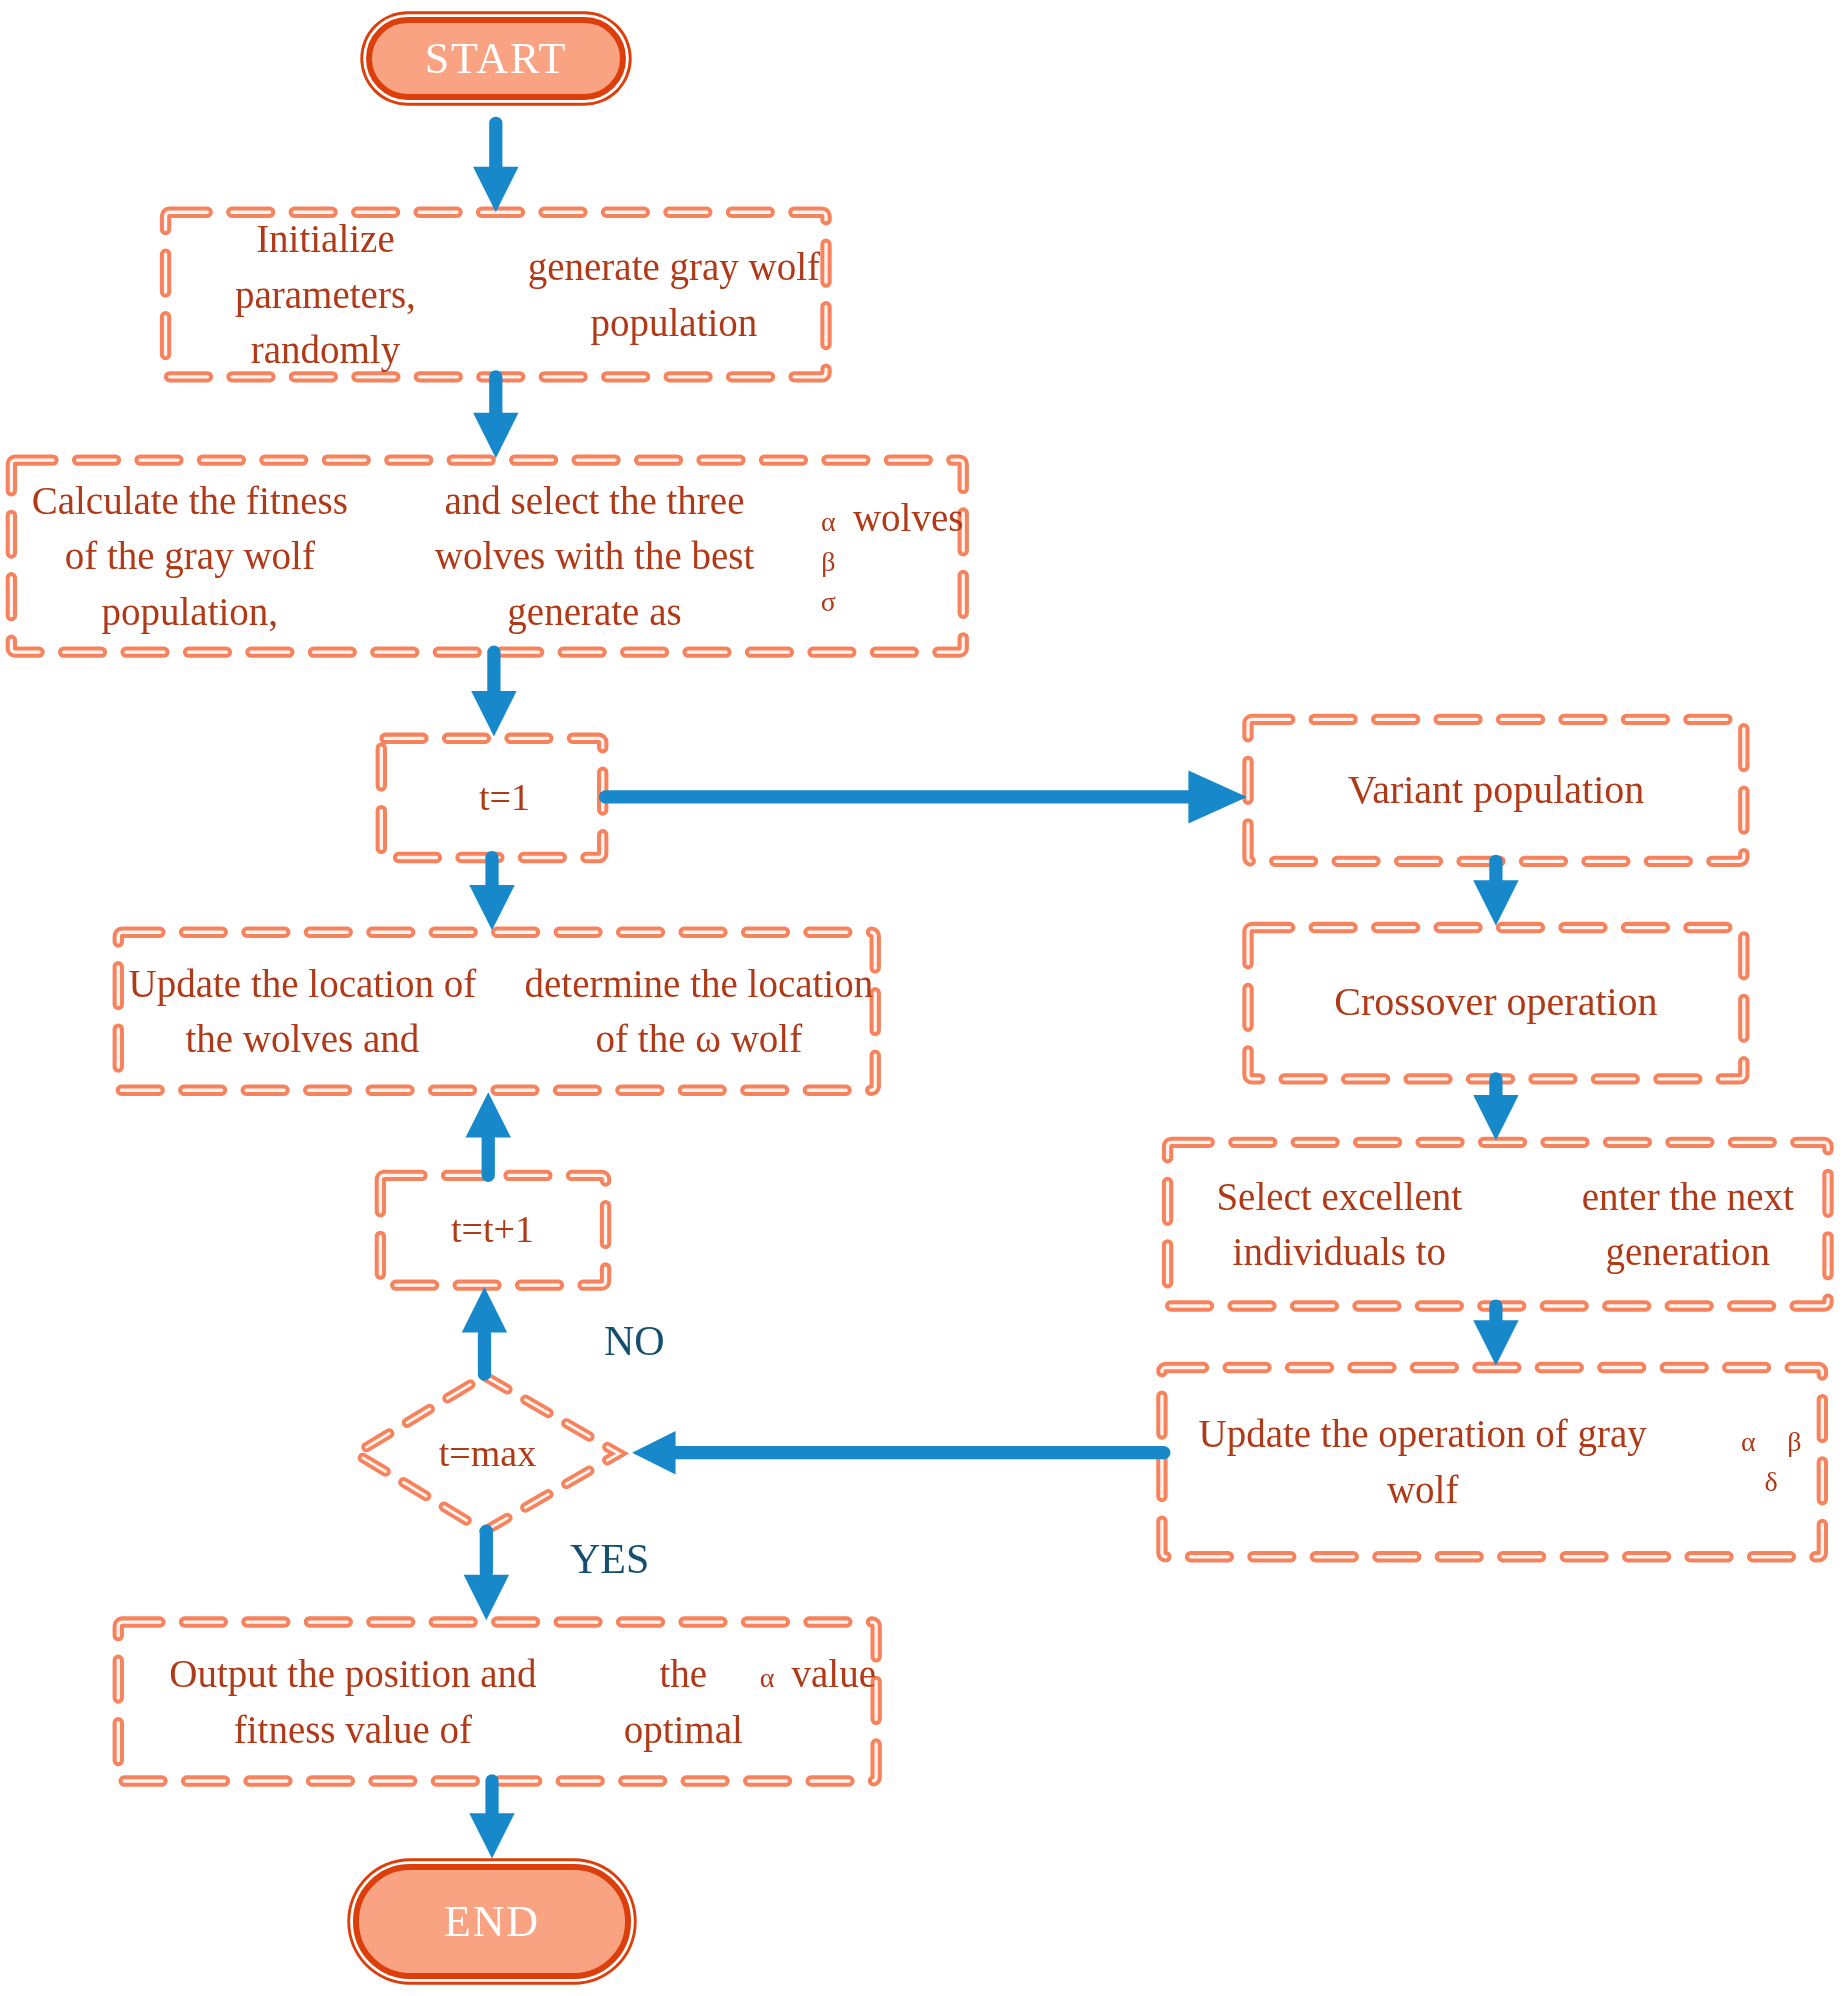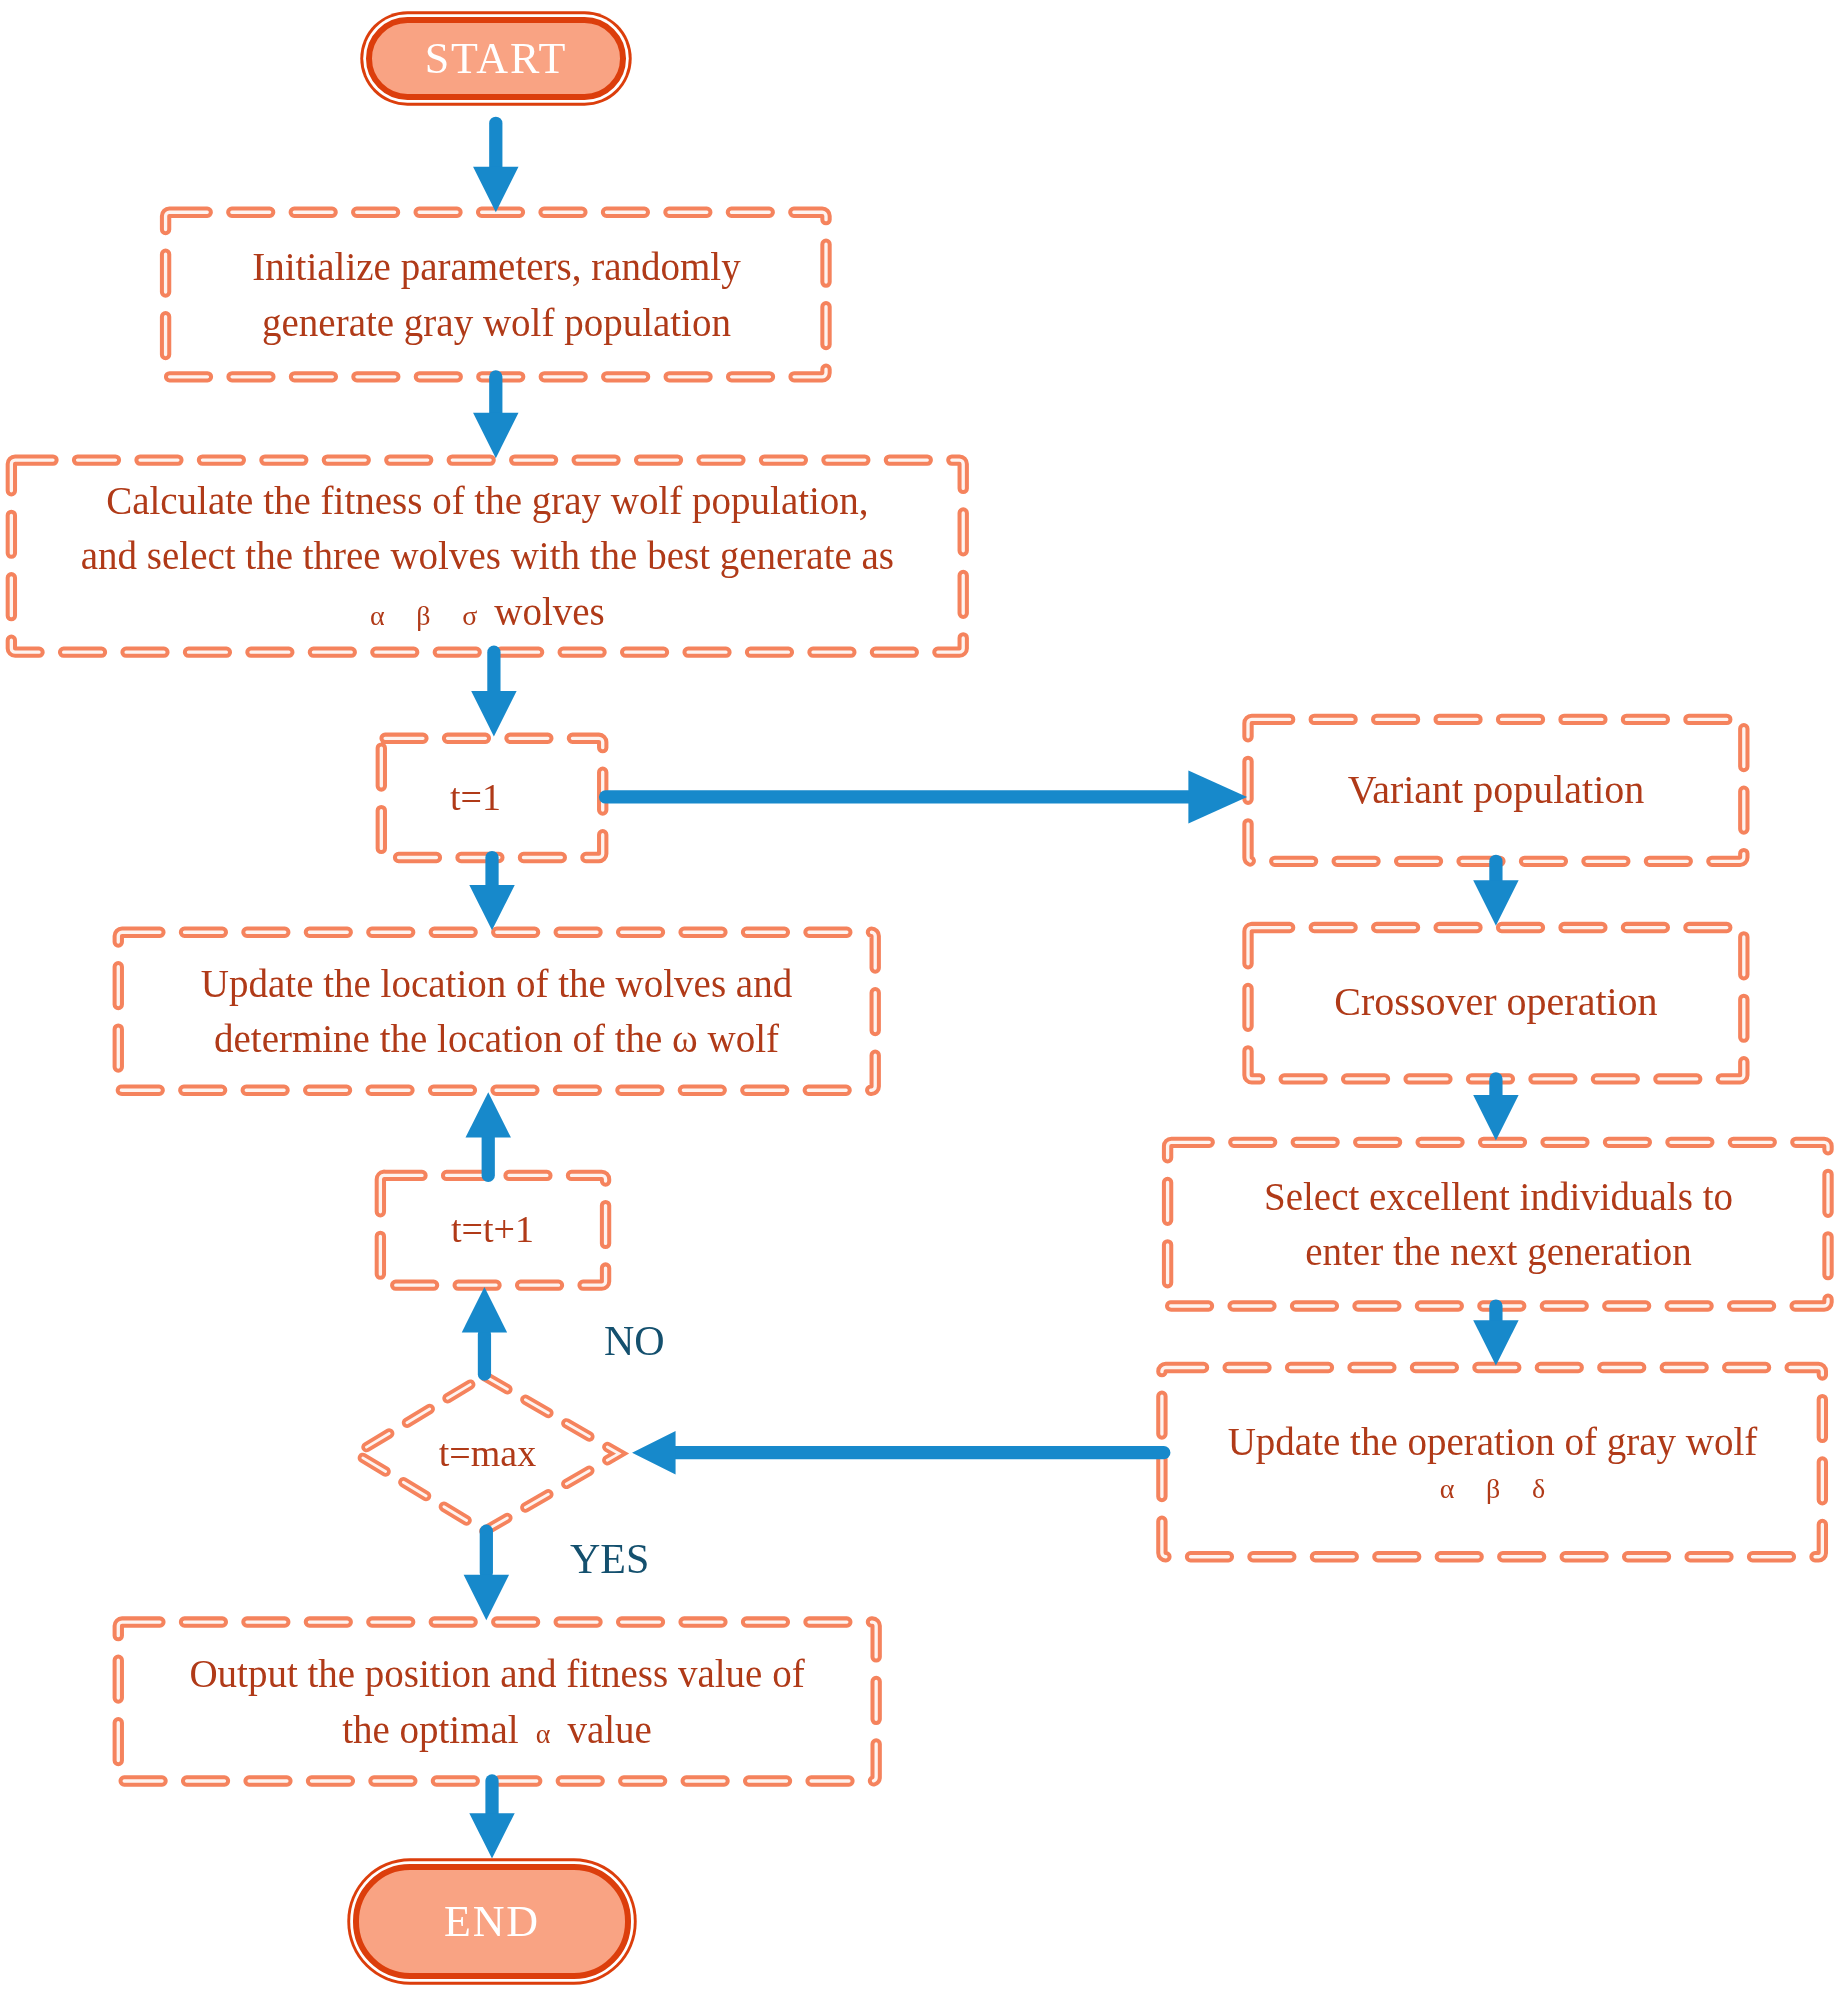--- a/index.html
+++ b/index.html
@@ -8,22 +8,22 @@
     font-family:"Liberation Serif","DejaVu Serif",serif;overflow:hidden;
   }
   #wires{position:absolute;left:0;top:0;width:1846px;height:1997px;}
   .dash-outer{fill:none;stroke:var(--dash);stroke-width:12;stroke-linecap:round;stroke-dasharray:40 26;}
   .dash-inner{fill:none;stroke:#ffffff;stroke-width:3.5;stroke-linecap:round;stroke-dasharray:40 26;opacity:.9;}
   .dm-outer{fill:none;stroke:var(--dash);stroke-width:11;stroke-linecap:round;stroke-dasharray:28 22;}
   .dm-inner{fill:none;stroke:#ffffff;stroke-width:3;stroke-linecap:round;stroke-dasharray:28 22;opacity:.9;}
   .wire{stroke:var(--arrow);stroke-width:14;stroke-linecap:round;fill:none;}
   .head{fill:var(--arrow);stroke:none;}
   .label{
-    position:absolute;display:flex;flex-direction:column;align-items:center;justify-content:center;
-    text-align:center;color:var(--ink);line-height:1.42;
+    position:absolute;display:flex;flex-direction:row;align-items:center;justify-content:center;
+    text-align:center;color:var(--ink);line-height:1.42;gap:36px;
   }
   .fs-l{font-size:39px;}
   .fs-m{font-size:40px;}
   .fs-s{font-size:38px;}
   .greek{font-size:28px;word-spacing:24.6px;}
   .mix{display:flex;align-items:baseline;gap:17px;line-height:1.42;}
   .terminal{
     position:absolute;box-sizing:border-box;display:flex;align-items:center;justify-content:center;
     background:var(--fill);border:6.6px solid var(--edge);border-radius:57px;
     box-shadow:0 0 0 2.8px #ffffff,0 0 0 5.7px var(--edge);
@@ -151,21 +151,21 @@
 
   <div class="label fs-l" style="left:11.4px;top:460px;width:952px;height:192px;">
     <div>Calculate the fitness of the gray wolf population,</div>
     <div>and select the three wolves with the best generate as</div>
     <div class="mix">
       <span class="greek">α β σ</span>
       <span>wolves</span>
     </div>
   </div>
 
-  <div class="label fs-s" style="left:365px;top:738px;width:221px;height:119px;">
+  <div class="label fs-s" style="left:394px;top:738px;width:221px;height:119px;">
     <div>t=1</div>
   </div>
 
   <div class="label fs-m" style="left:1248px;top:719px;width:496px;height:142px;justify-content:center;">
     <div>Variant population</div>
   </div>
 
   <div class="label fs-m" style="left:1248px;top:927px;width:496px;height:151px;">
     <div>Crossover operation</div>
   </div>

